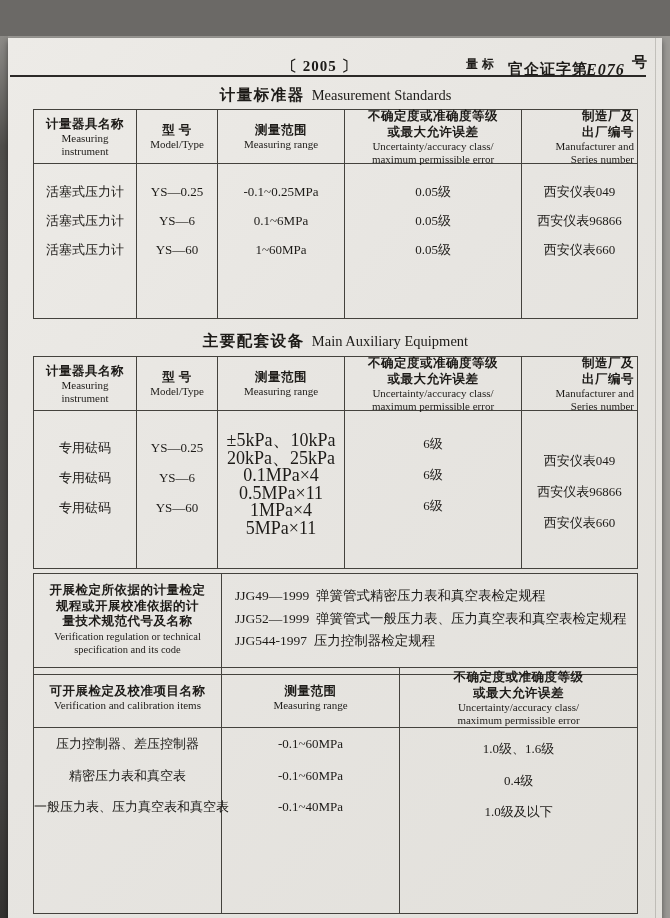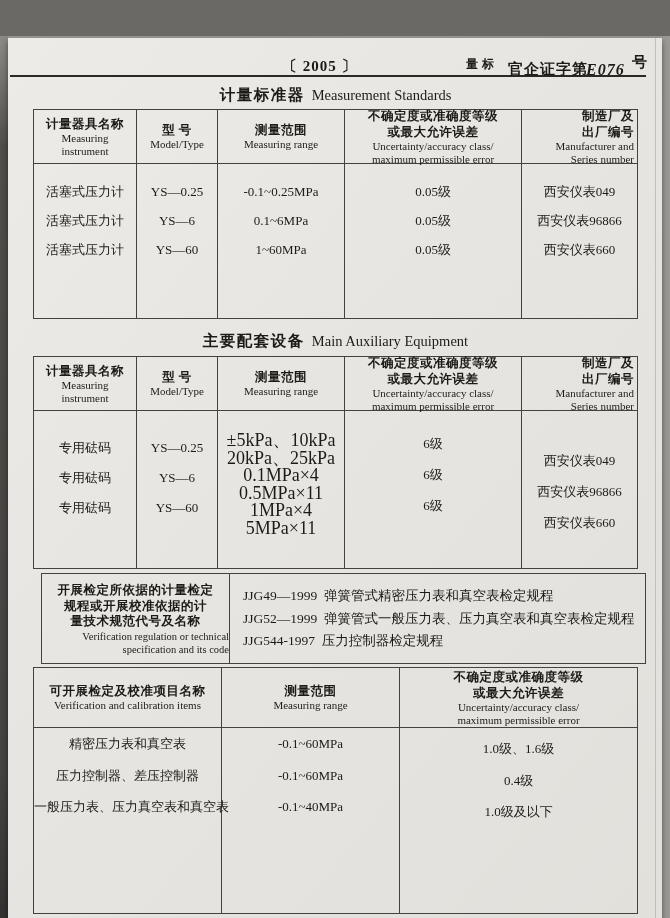--- a/index.html
+++ b/index.html
@@ -64,25 +64,25 @@
   #tbl-auxiliary .c1,#tbl-auxiliary .c2 { padding-top:22px; }
   #tbl-auxiliary .c1 .val,#tbl-auxiliary .c2 .val { line-height:30px; }
   #tbl-auxiliary .c3 { padding-top:21px; }
   #tbl-auxiliary .c3 .val { line-height:17.5px; font-size:18px; }
   #tbl-auxiliary .c4 { padding-top:17px; }
   #tbl-auxiliary .c4 .val { line-height:31px; }
   #tbl-auxiliary .c5 { padding-top:34px; }
   #tbl-auxiliary .c5 .val { line-height:31px; }
 
   
-  #blk-regulations { position:absolute; left:33px; top:535px; width:605px; height:91px;
+  #blk-regulations { position:absolute; left:25px; top:535px; width:605px; height:102px;
     border:1px solid #44423d; display:flex; }
   .vleft { width:188px; border-right:1px solid #44423d; text-align:center; padding-top:9px; }
   .vleft .zh { display:block; font-weight:bold; font-size:12.5px; line-height:15.5px; letter-spacing:0.5px; }
-  .vleft .en { display:block; font-size:10.5px; line-height:13.5px;text-align:right; }
+  .vleft .en { display:block; font-size:10.5px; line-height:13.5px; }
   .vright { flex:1; padding:11px 0 0 13px; }
   .vitem { display:block; font-size:13.5px; line-height:22.5px; white-space:pre; text-align:left; }
 
   
   #tbl-items { top:629px; height:247px; }
   #tbl-items .thead { height:60px; }
   .iw1{width:188px;} .iw2{width:178px;} .iw3{flex:1;}
   #tbl-items .tcol { padding-top:0; }
   #tbl-items .val { line-height:31.5px; }
   #tbl-items .c3 { padding-top:5px; }
@@ -253,22 +253,22 @@
         </div>
         <div class="th iw3">
           <span class="zh">不确定度或准确度等级</span>
           <span class="zh">或最大允许误差</span>
           <span class="en">Uncertainty/accuracy class/</span>
           <span class="en">maximum permissible error</span>
         </div>
       </div>
       <div class="tbody">
         <div class="tcol iw1 c1">
+          <span class="val">压力控制器、差压控制器</span>
           <span class="val">精密压力表和真空表</span>
-          <span class="val">压力控制器、差压控制器</span>
           <span class="val">一般压力表、压力真空表和真空表</span>
         </div>
         <div class="tcol iw2 c2">
           <span class="val">-0.1~60MPa</span>
           <span class="val">-0.1~60MPa</span>
           <span class="val">-0.1~40MPa</span>
         </div>
         <div class="tcol iw3 c3">
           <span class="val">1.0级、1.6级</span>
           <span class="val">0.4级</span>

